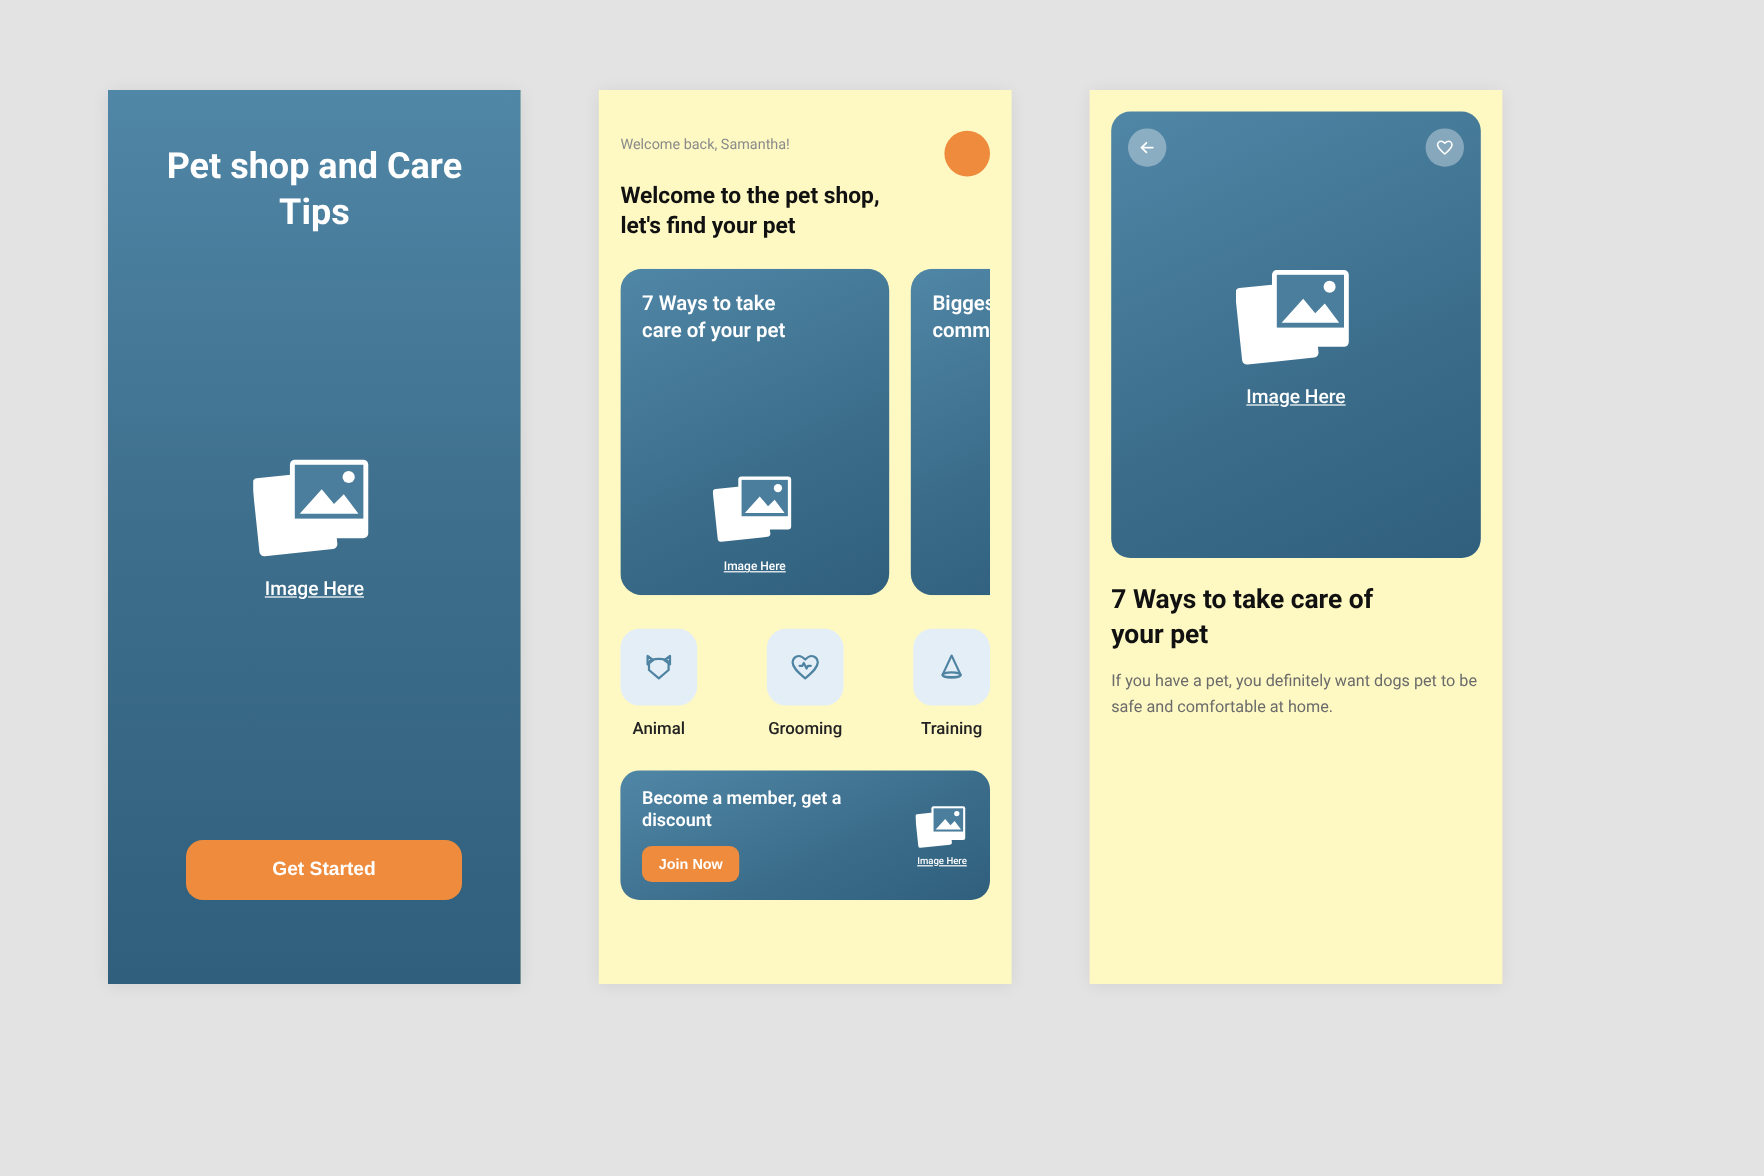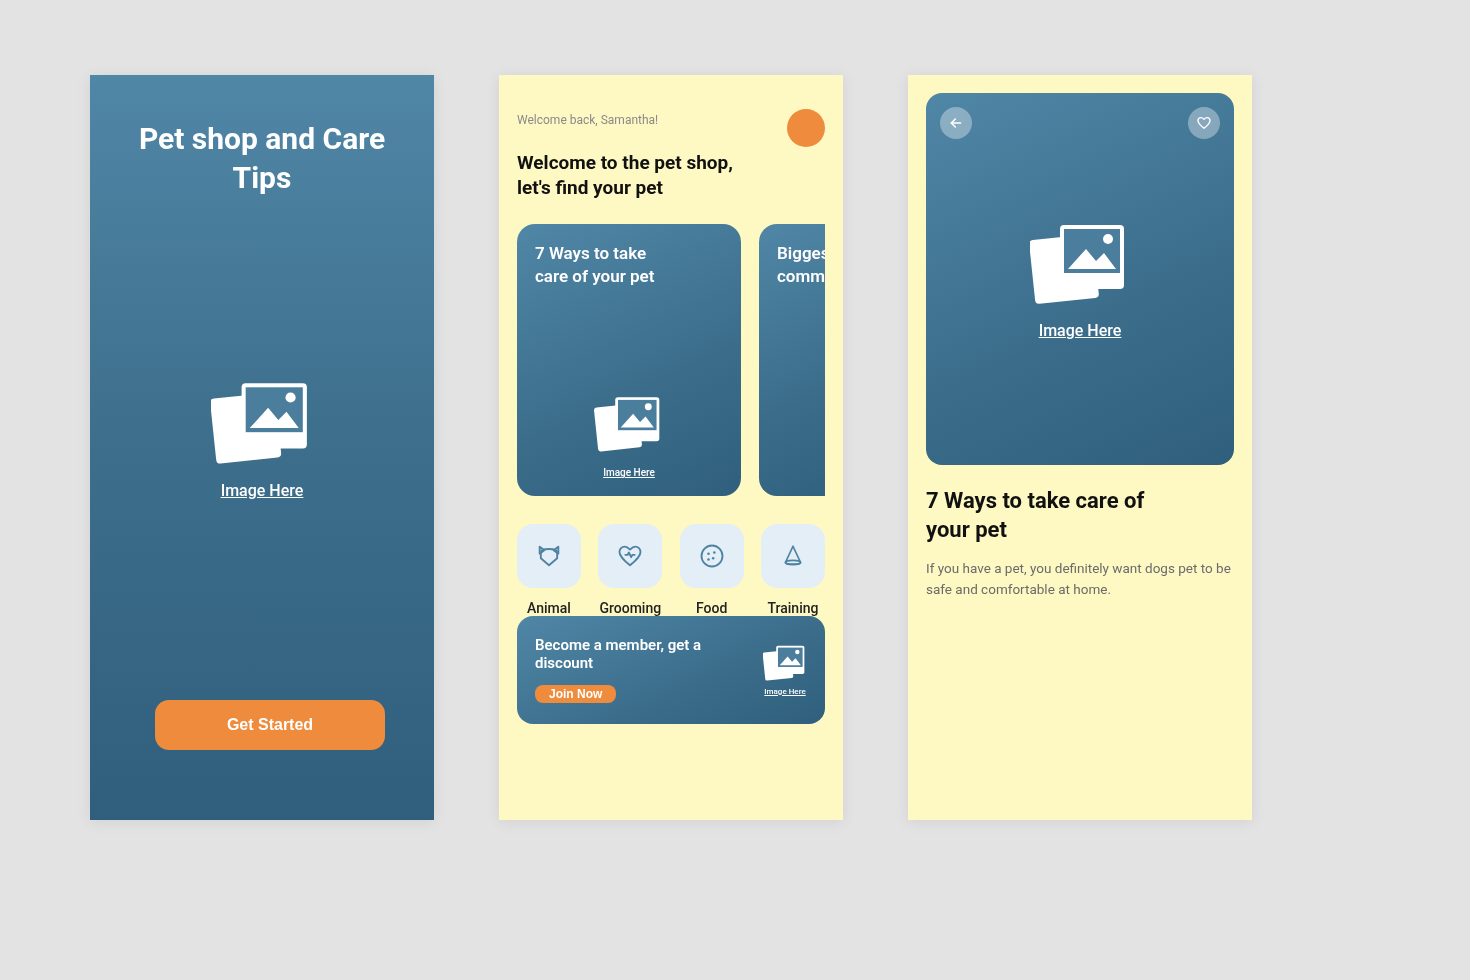--- a/index.html
+++ b/index.html
@@ -85,28 +85,28 @@
   .tip-card-peek .tip-title { font-size: 17px; font-weight: 600; line-height:1.35; }
   .home-cats { margin-top: 28px; display:flex; justify-content:space-between; }
   .cat-item { display:flex; flex-direction:column; align-items:center; gap:12px; width:64px; }
   .cat-icon {
     width: 64px; height: 64px; border-radius: 16px; background:#e4eef7;
     display:flex; align-items:center; justify-content:center;
     color:#4f83a2;
   }
   .cat-label { font-size: 14px; color:#222; font-weight:500; }
   .promo {
-    border-radius: 16px;
+    margin-top: 26px; border-radius: 16px;
     background: linear-gradient(155deg, #5086a6 0%, #3b6d8b 60%, #2f5f7c 100%);
     color:#fff; padding: 16px 18px 18px; display:flex; align-items:center; justify-content:space-between;
     height: 108px;
   }
   .promo-left { display:flex; flex-direction:column; gap:12px; }
   .promo-title { font-size: 15px; font-weight:600; line-height:1.25; }
-  .promo .btn-primary { height: 18px; padding: 0 14px; font-size: 12px; border-radius: 8px; font-weight:600; width:fit-content;text-align:right; }
+  .promo .btn-primary { height: 30px; padding: 0 14px; font-size: 12px; border-radius: 8px; font-weight:600; width:fit-content;text-align:right; }
 
   
   .article { width:100%; height:100%; padding: 18px; display:flex; flex-direction:column; }
   .hero {
     width: 100%; height: 372px; border-radius: 16px;
     background: linear-gradient(155deg, #5086a6 0%, #3b6d8b 60%, #2f5f7c 100%);
     position: relative; display:flex; align-items:center; justify-content:center;
   }
   .hero .circle-btn {
     position:absolute; top:14px; width:32px; height:32px; border-radius:50%;
@@ -188,32 +188,20 @@
           <div class="cat-icon">
             <svg width="28" height="28" viewBox="0 0 24 24" fill="none" stroke="currentColor" stroke-width="1.6" stroke-linejoin="round" stroke-linecap="round">
               <path d="M12 20 C6 15 3 12 3 8.5 C3 6 5 4 7.5 4 C9 4 10.5 5 12 6.5 C13.5 5 15 4 16.5 4 C19 4 21 6 21 8.5 C21 12 18 15 12 20 Z"></path>
               <path d="M8 11 L10 11 L11 9 L13 13 L14 11 L16 11"></path>
             </svg>
           </div>
           <div class="cat-label">Grooming</div>
         </div>
         <div class="cat-item">
           <div class="cat-icon">
-            <svg width="28" height="28" viewBox="0 0 24 24" fill="none" stroke="currentColor" stroke-width="1.6" stroke-linejoin="round" stroke-linecap="round">
-              <circle cx="12" cy="12" r="9"></circle>
-              <circle cx="9" cy="10" r="1.1" fill="currentColor" stroke="none"></circle>
-              <circle cx="14" cy="9" r="1.1" fill="currentColor" stroke="none"></circle>
-              <circle cx="13" cy="14" r="1.1" fill="currentColor" stroke="none"></circle>
-              <circle cx="9" cy="15" r="1.1" fill="currentColor" stroke="none"></circle>
-            </svg>
-          </div>
-          <div class="cat-label">Food</div>
-        </div>
-        <div class="cat-item">
-          <div class="cat-icon">
             <svg width="26" height="26" viewBox="0 0 24 24" fill="none" stroke="currentColor" stroke-width="1.6" stroke-linejoin="round" stroke-linecap="round">
               <path d="M12 3 L19 18 C19 20 5 20 5 18 Z"></path>
               <ellipse cx="12" cy="18" rx="7" ry="2"></ellipse>
             </svg>
           </div>
           <div class="cat-label">Training</div>
         </div>
       </div>
 
       <div class="promo">

